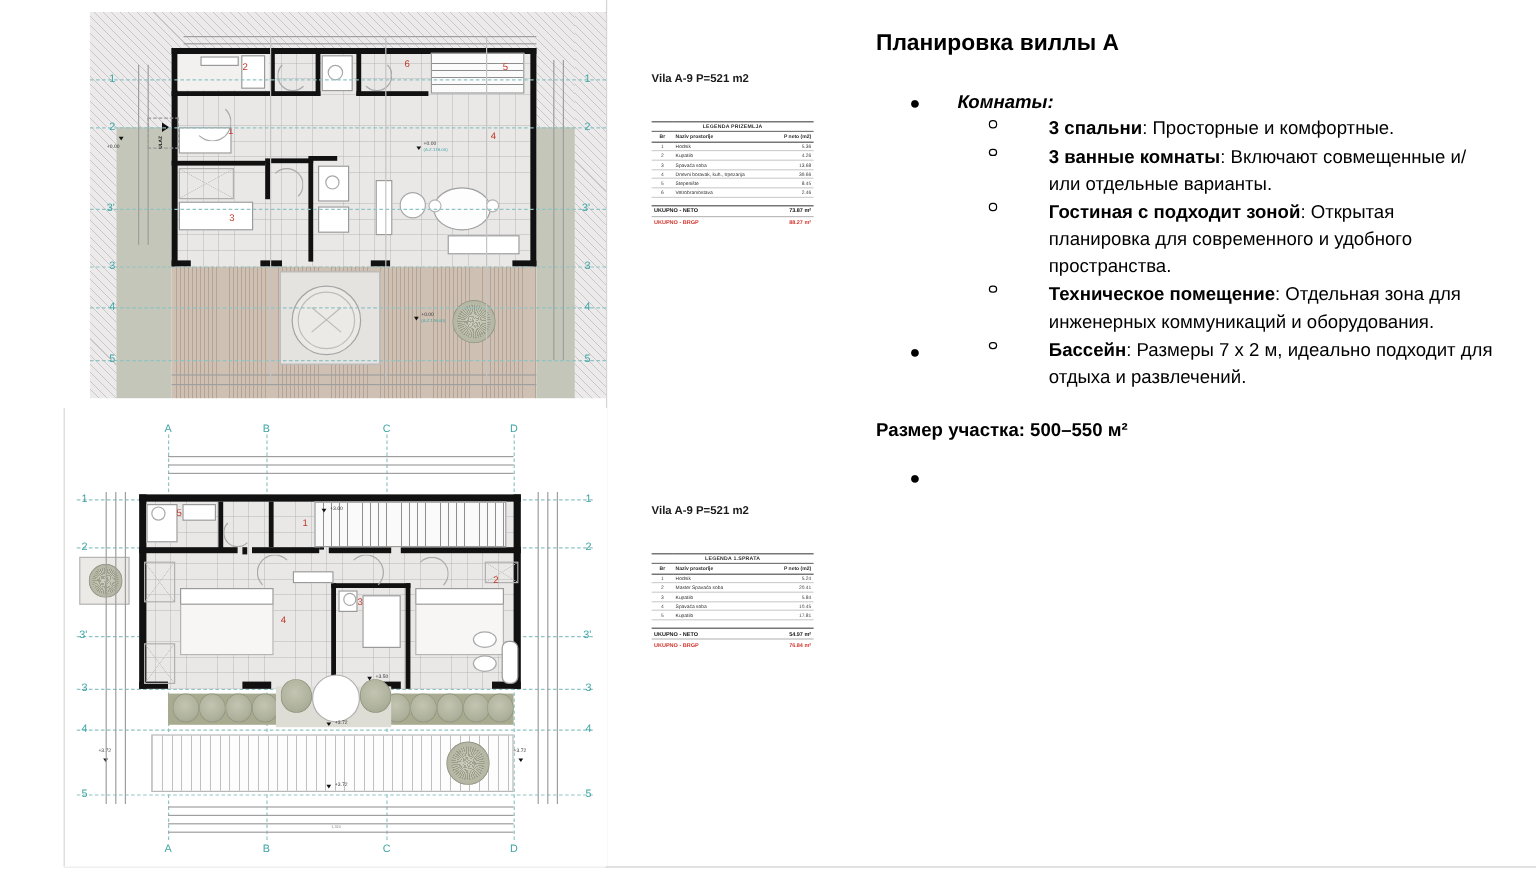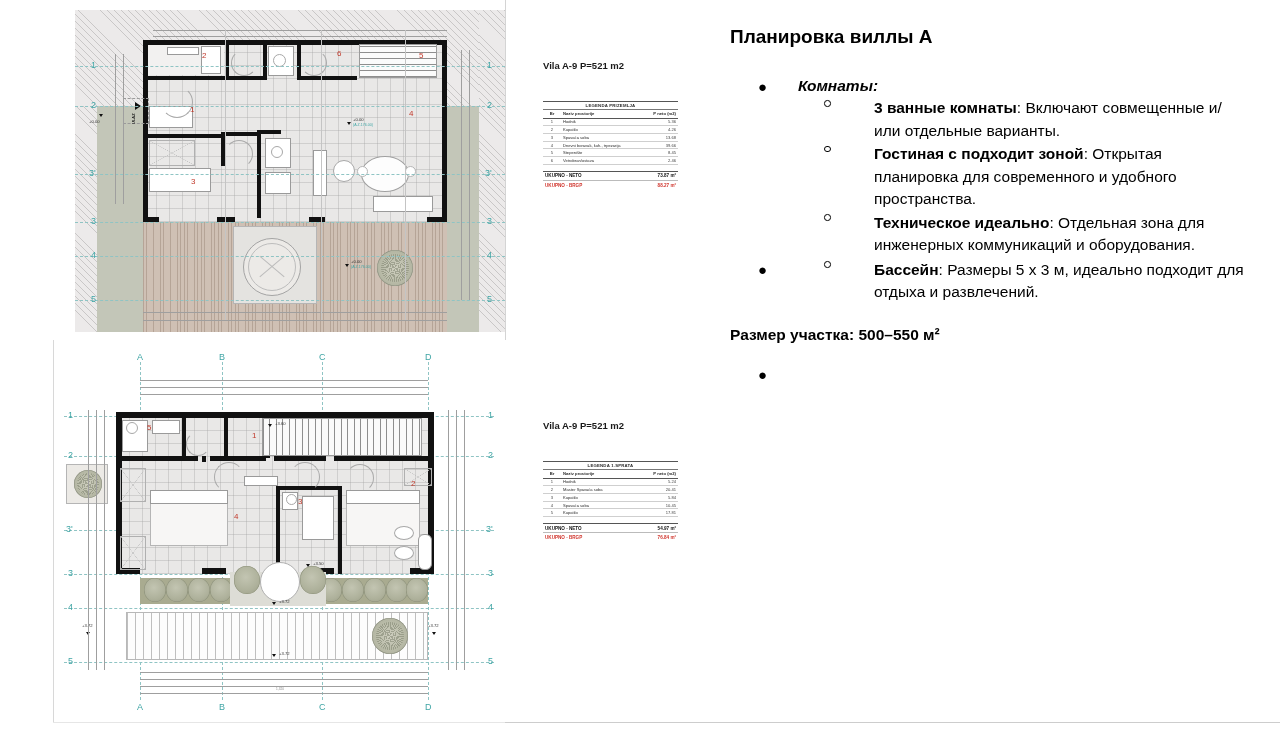--- a/index.html
+++ b/index.html
@@ -796,38 +796,42 @@
   <div id="text-panel">
     <h1>Планировка виллы А</h1>
 
     <ul class="lv1">
       <li class="b1">
         <span class="bullet1">●</span>
         <span class="txt1"><span>Комнаты</span><span>:</span></span>
         <ul class="lv2">
           <li class="b2">
             <span class="bullet2"></span>
+            <span class="b-strong">3 спальни</span><span>: Просторные и комфортные.</span>
+          </li>
+          <li class="b2">
+            <span class="bullet2"></span>
             <span class="b-strong">3 ванные комнаты</span><span>: Включают совмещенные и/или отдельные варианты.</span>
           </li>
           <li class="b2">
             <span class="bullet2"></span>
             <span class="b-strong">Гостиная с подходит зоной</span><span>: Открытая планировка для современного и удобного пространства.</span>
           </li>
           <li class="b2">
             <span class="bullet2"></span>
-            <span class="b-strong">Техническое идеально</span><span>: Отдельная зона для инженерных коммуникаций и оборудования.</span>
+            <span class="b-strong">Техническое помещение</span><span>: Отдельная зона для инженерных коммуникаций и оборудования.</span>
           </li>
         </ul>
       </li>
       <li class="b1">
         <span class="bullet1">●</span>
         <ul class="lv2">
           <li class="b2">
             <span class="bullet2"></span>
-            <span class="b-strong">Бассейн</span><span>: Размеры 5 x 3 м, идеально подходит для отдыха и развлечений.</span>
+            <span class="b-strong">Бассейн</span><span>: Размеры 7 x 2 м, идеально подходит для отдыха и развлечений.</span>
           </li>
         </ul>
       </li>
     </ul>
 
     <div class="spacer-lg"></div>
     <p class="lead" style="margin-bottom:18px;">Размер участка: 500–550 м²</p>
 
     <ul class="lv1">
       <li class="b1" style="font-weight:normal;">

